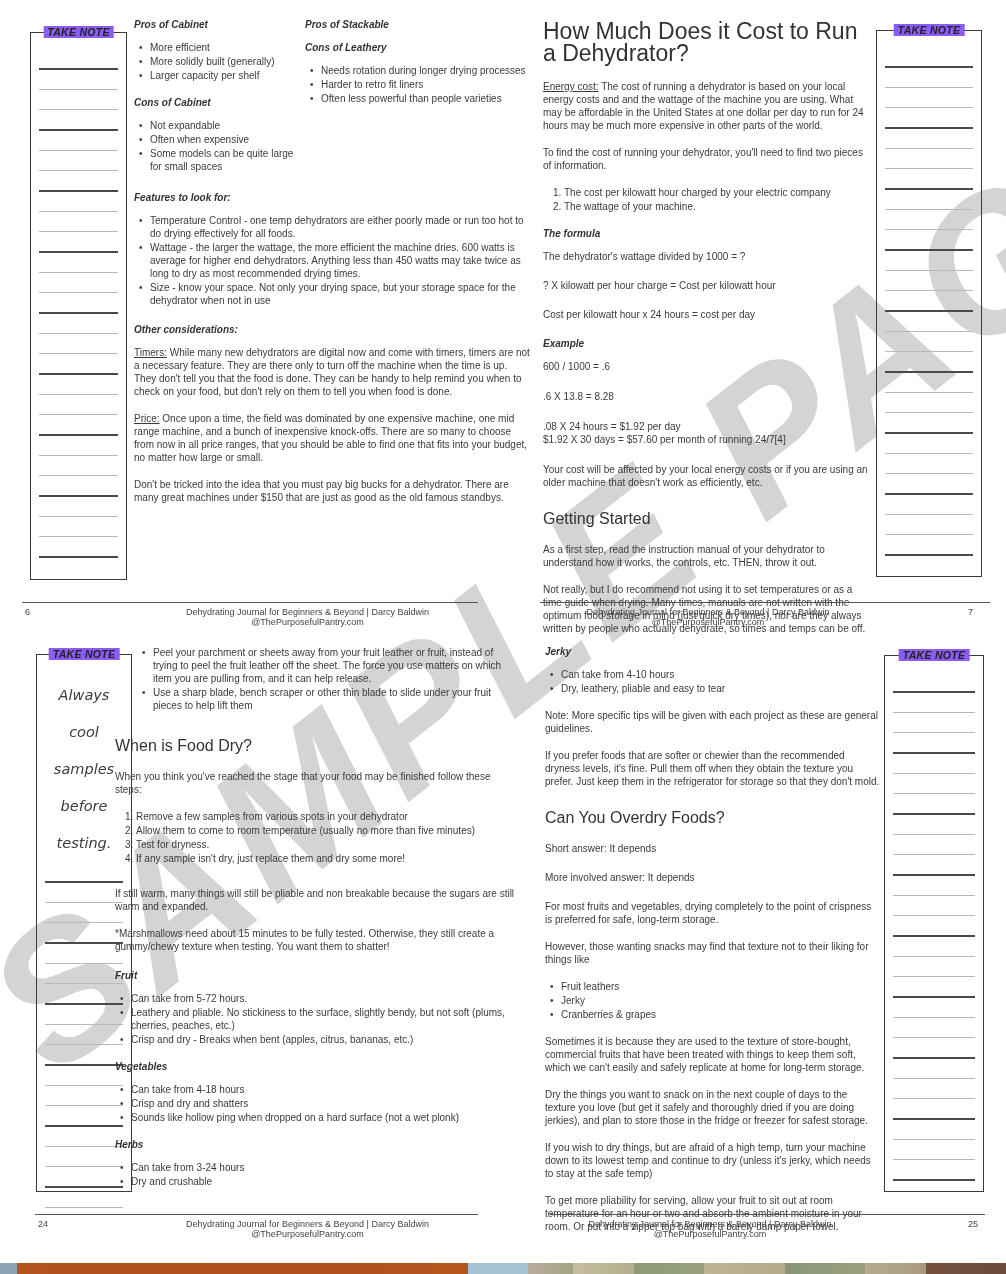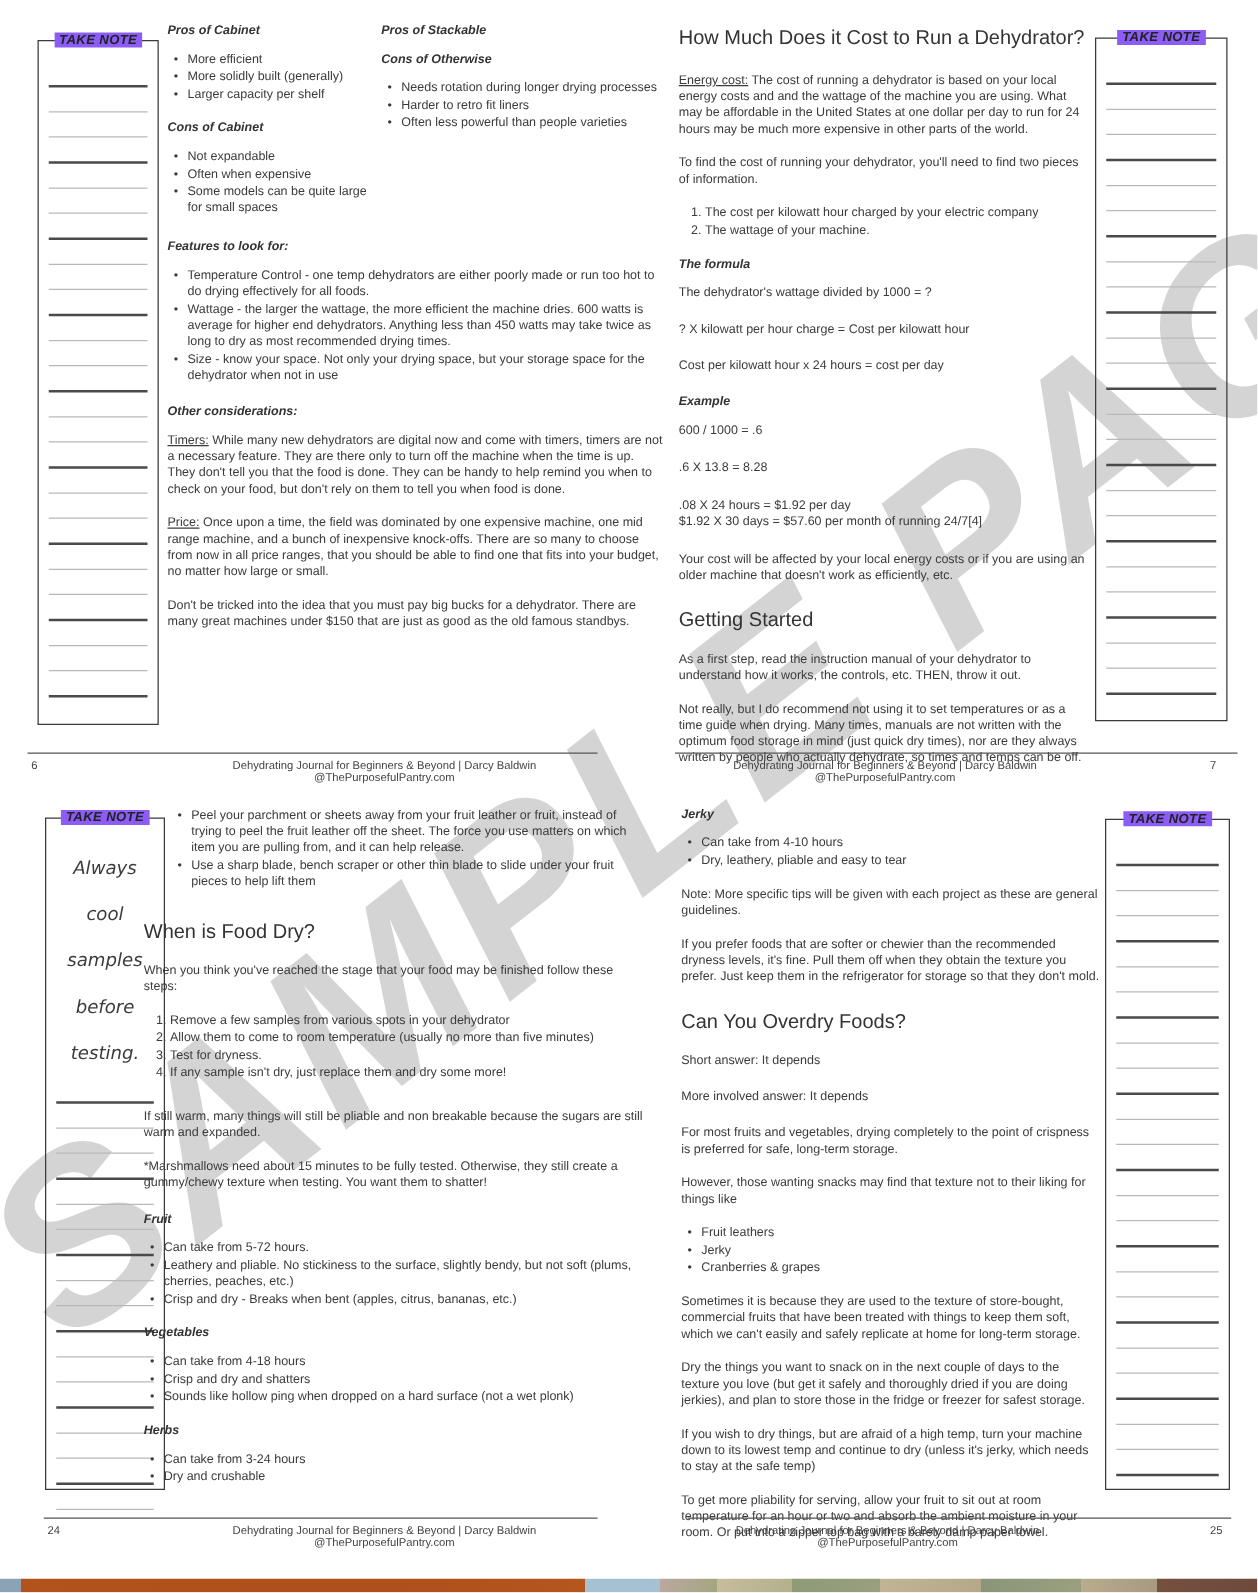--- a/index.html
+++ b/index.html
@@ -5,21 +5,21 @@
   html,body{margin:0;padding:0;background:#ffffff;}
   .sheet{position:relative;width:1006px;height:1274px;background:#fff;overflow:hidden;
          font-family:"Liberation Sans",sans-serif;color:#3b3b3b;}
   
   .watermark{position:absolute;left:-120px;top:530px;width:1260px;text-align:center;
              transform:rotate(-38deg);font-size:190px;font-weight:700;font-style:italic;
              letter-spacing:8px;color:#d4d4d4;white-space:nowrap;z-index:1;user-select:none;}
   
   .content{position:absolute;z-index:2;font-size:10px;line-height:13px;}
   .content p{margin:0 0 14px 0;}
-  h1.big{font-size:16px;line-height:22px;font-weight:400;color:#333;margin:0 0 16px 0;}
+  h1.big{font-size:23px;line-height:22px;font-weight:400;color:#333;margin:0 0 16px 0;}
   h2.mid{font-size:16px;line-height:20px;font-weight:400;color:#333;margin:20px 0 14px 0;}
   h4.bi{font-size:10px;font-weight:700;font-style:italic;margin:0 0 10px 0;color:#333;}
   .u{text-decoration:underline;}
   ul.b{list-style:none;margin:0 0 14px 0;padding-left:16px;}
   ul.b li{position:relative;margin-bottom:1px;}
   ul.b li::before{content:"\2022";position:absolute;left:-11px;top:0;}
   ol.n{margin:0 0 14px 0;padding-left:21px;}
   ol.n li{margin-bottom:1px;}
   .twocol{display:grid;grid-template-columns:165px 1fr;column-gap:6px;}
   .fline{margin:0 0 12px 0;}
@@ -101,21 +101,21 @@
           </ul>
         <h4 class="bi" style="margin-top:6px;">Cons of Cabinet</h4>
         <ul class="b">
             <li>Not expandable</li>
             <li>Often when expensive</li>
             <li>Some models can be quite large for small spaces</li>
           </ul>
       </div>
       <div>
         <h4 class="bi">Pros of Stackable</h4>
-        <h4 class="bi" style="margin-top:6px;">Cons of Otherwise</h4>
+        <h4 class="bi" style="margin-top:6px;">Cons of Leathery</h4>
         <ul class="b">
             <li>Needs rotation during longer drying processes</li>
             <li>Harder to retro fit liners</li>
             <li>Often less powerful than people varieties</li>
           </ul>
       </div>
     </div>
     <h4 class="bi" style="margin-top:4px;">Features to look for:</h4>
     <ul class="b">
         <li>Temperature Control - one temp dehydrators are either poorly made or run too hot to do drying effectively for all foods.</li>

